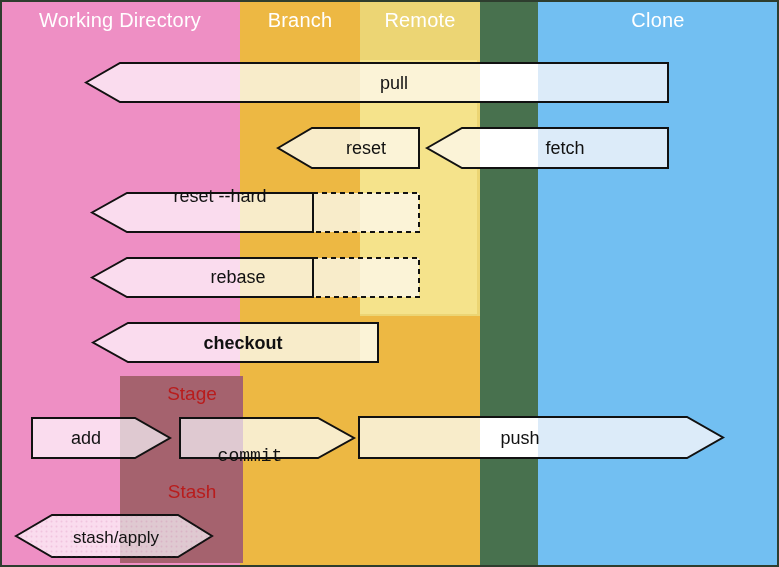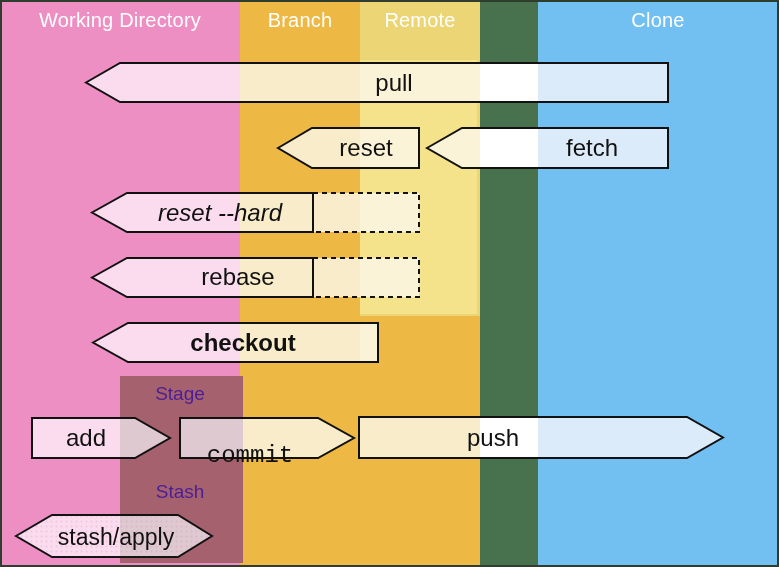--- a/index.html
+++ b/index.html
@@ -12,22 +12,22 @@
   .band{position:absolute;top:0;bottom:0;}
   .rect{position:absolute;}
   .frame{position:absolute;inset:0;border:2px solid #2e3d2e;pointer-events:none;z-index:10;}
   svg.arrows{position:absolute;left:0;top:0;z-index:3;}
   .label{
     position:absolute;z-index:4;
     transform:translate(-50%,-50%);
     white-space:nowrap;line-height:1;
   }
   .header-label{color:#ffffff;font-size:20px;letter-spacing:0.2px;}
-  .area-label{color:#4c1d95;font-size:19px;}
-  .cmd-label{color:#111111;font-size:24px;}
+  .area-label{color:#b91c1c;font-size:19px;margin-left:12px;}
+  .cmd-label{color:#111111;font-size:18px;}
 </style>
 </head>
 <body>
 
 <div id="stage-root">
 
   <div class="band" style="left:0;width:240px;background:#ee8fc4;"></div>
   <div class="band" style="left:240px;width:240px;background:#edb843;"></div>
   <div class="rect" style="left:360px;top:0;width:120px;height:316px;background:#ecd574;"></div>
   <div class="rect" style="left:360px;top:60px;width:117px;height:254px;background:#f5e38b;"></div>
@@ -87,23 +87,23 @@
   <div class="label header-label" style="left:120px;top:20px;">Working Directory</div>
   <div class="label header-label" style="left:300px;top:20px;">Branch</div>
   <div class="label header-label" style="left:420px;top:20px;">Remote</div>
   <div class="label header-label" style="left:658px;top:20px;">Clone</div>
 
   <div class="label area-label" style="left:180px;top:393px;">Stage</div>
   <div class="label area-label" style="left:180px;top:491px;">Stash</div>
 
   <div class="label cmd-label" style="left:394px;top:83px;">pull</div>
   <div class="label cmd-label" style="left:366px;top:148px;">reset</div>
-  <div class="label cmd-label" style="left:565px;top:148px;margin-left:27px;">fetch</div>
-  <div class="label cmd-label" style="left:220px;top:213px;font-style:italic;">reset --hard</div>
+  <div class="label cmd-label" style="left:565px;top:148px;">fetch</div>
+  <div class="label cmd-label" style="left:220px;top:196px;">reset --hard</div>
   <div class="label cmd-label" style="left:238px;top:277px;">rebase</div>
   <div class="label cmd-label" style="left:243px;top:343px;font-weight:bold;">checkout</div>
   <div class="label cmd-label" style="left:86px;top:438px;">add</div>
   <div class="label cmd-label" style="left:250px;top:456px;font-family:Liberation Mono, monospace;">commit</div>
-  <div class="label cmd-label" style="left:493px;top:438px;">push</div>
-  <div class="label cmd-label" style="left:116px;top:537px;font-size:23px;">stash/apply</div>
+  <div class="label cmd-label" style="left:520px;top:438px;">push</div>
+  <div class="label cmd-label" style="left:116px;top:537px;font-size:17px;">stash/apply</div>
 
   <div class="frame"></div>
 </div>
 
 </body></html>

